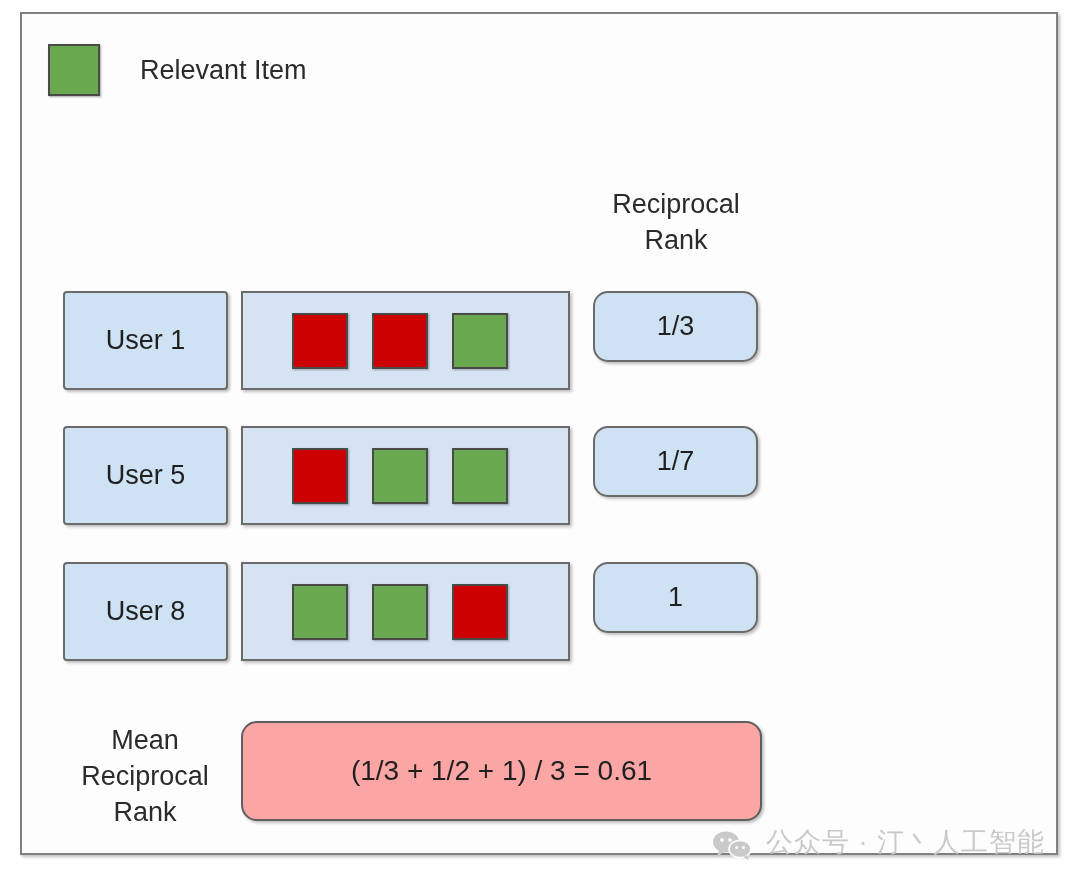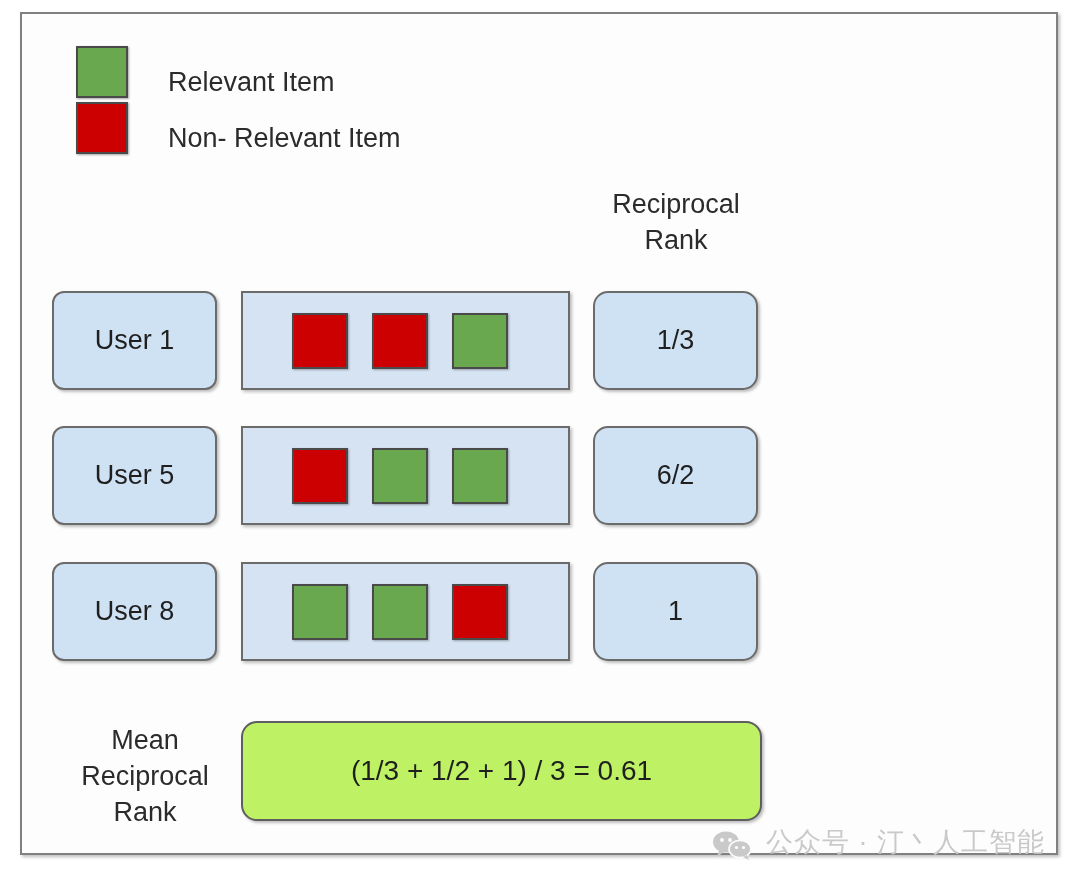--- a/index.html
+++ b/index.html
@@ -37,23 +37,22 @@
   }
 
   
   .legend {
     position: absolute;
     left: 26px;
     top: 28px;
   }
   .legend-row {
     display: flex;
-    align-items: flex-end;
+    align-items: center;
     height: 56px;
-    margin-left: 28px;
   }
   .legend-swatch {
     width: 52px;
     height: 52px;
     box-sizing: border-box;
     border: 2px solid #4a4a4a;
     box-shadow: 1px 1px 2px rgba(0,0,0,0.35);
   }
   .legend-swatch.green { background: #6aa84f; }
   .legend-swatch.red   { background: #cc0000; }
@@ -81,28 +80,28 @@
     position: absolute;
     left: 0;
     height: 101px;
   }
   .row-1 { top: 277px; }
   .row-2 { top: 412px; }
   .row-3 { top: 548px; }
 
   .user-box {
     position: absolute;
-    left: 30px;
+    left: 41px;
     top: 0;
     width: 165px;
     height: 99px;
     box-sizing: border-box;
     background: #cfe2f3;
     border: 2px solid #6b6b6b;
-    border-radius: 12px;
+    border-radius: 4px;
     display: flex;
     align-items: center;
     justify-content: center;
     font-size: 27px;
     color: #1f1f1f;
     box-shadow: 2px 2px 3px rgba(0,0,0,0.25);
   }
 
   .items-panel {
     position: absolute;
@@ -128,21 +127,21 @@
     box-shadow: 1px 1px 2px rgba(0,0,0,0.3);
   }
   .item-square.green { background: #6aa84f; }
   .item-square.red   { background: #cc0000; }
 
   .rr-box {
     position: absolute;
     left: 571px;
     top: 0;
     width: 165px;
-    height: 99px;
+    height: 71px;
     box-sizing: border-box;
     background: #cfe2f3;
     border: 2px solid #6b6b6b;
     border-radius: 15px;
     display: flex;
     align-items: center;
     justify-content: center;
     font-size: 27px;
     color: #1f1f1f;
     box-shadow: 2px 2px 3px rgba(0,0,0,0.25);
@@ -159,21 +158,21 @@
     line-height: 36px;
     color: #2b2b2b;
   }
   .mrr-box {
     position: absolute;
     left: 219px;
     top: 707px;
     width: 521px;
     height: 100px;
     box-sizing: border-box;
-    background: #bef264;
+    background: #fca5a5;
     border: 2px solid #5e5e5e;
     border-radius: 16px;
     display: flex;
     align-items: center;
     justify-content: center;
     font-size: 28px;
     color: #1f1f1f;
     box-shadow: 2px 2px 3px rgba(0,0,0,0.25);
   }
 
@@ -198,24 +197,20 @@
 <body>
 
 <div id="canvas">
   <div class="frame">
 
     <div class="legend">
       <div class="legend-row">
         <span class="legend-swatch green"></span>
         <span class="legend-label">Relevant Item</span>
       </div>
-      <div class="legend-row">
-        <span class="legend-swatch red"></span>
-        <span class="legend-label">Non- Relevant Item</span>
-      </div>
     </div>
 
     <div class="col-header">
       <div>Reciprocal</div>
       <div>Rank</div>
     </div>
 
     <div class="row row-1">
       <div class="user-box">User 1</div>
       <div class="items-panel">
@@ -226,21 +221,21 @@
       <div class="rr-box">1/3</div>
     </div>
 
     <div class="row row-2">
       <div class="user-box">User 5</div>
       <div class="items-panel">
         <span class="item-square red"></span>
         <span class="item-square green"></span>
         <span class="item-square green"></span>
       </div>
-      <div class="rr-box">6/2</div>
+      <div class="rr-box">1/7</div>
     </div>
 
     <div class="row row-3">
       <div class="user-box">User 8</div>
       <div class="items-panel">
         <span class="item-square green"></span>
         <span class="item-square green"></span>
         <span class="item-square red"></span>
       </div>
       <div class="rr-box">1</div>

